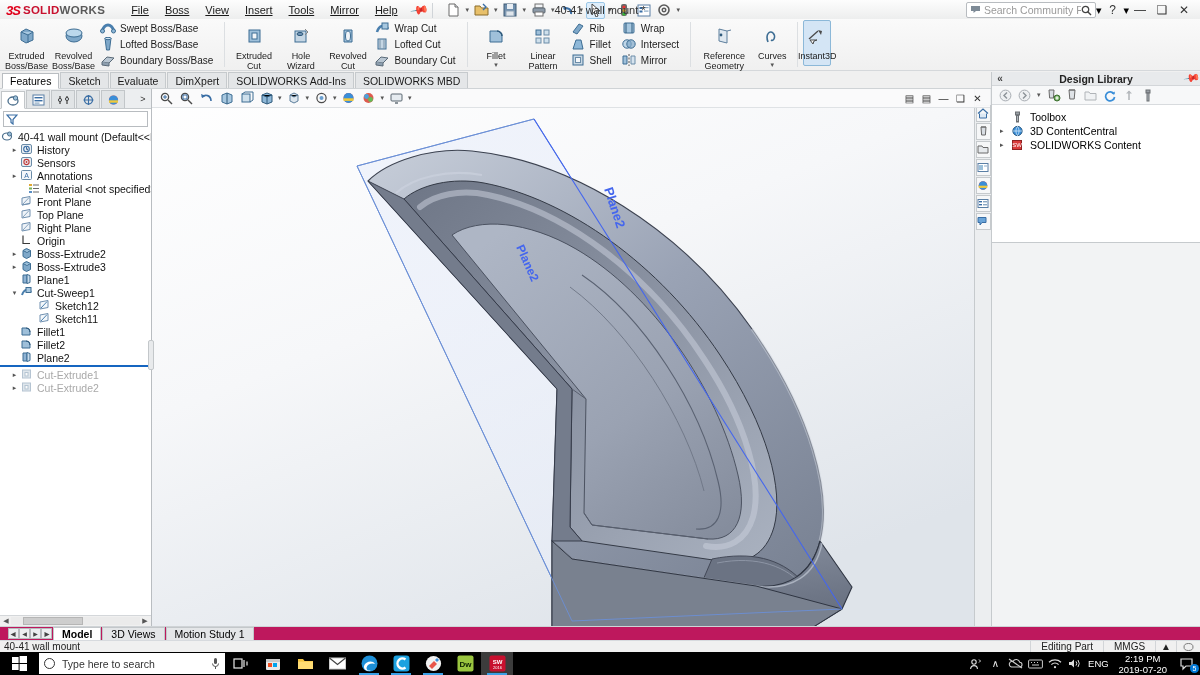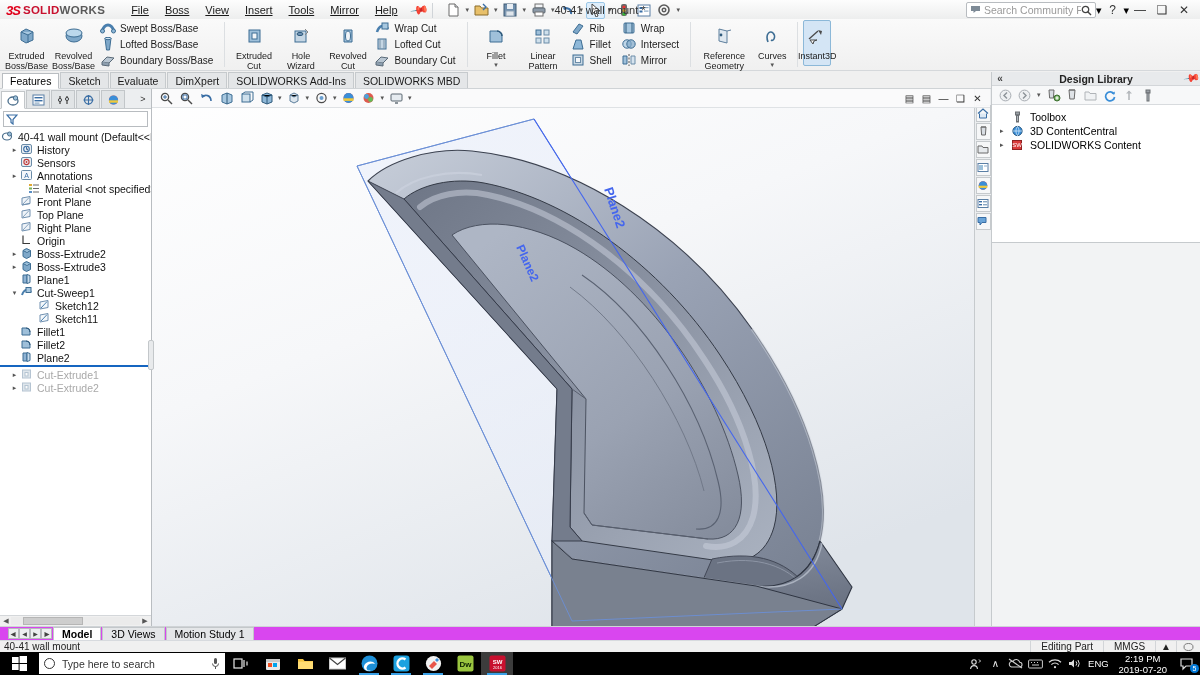--- a/index.html
+++ b/index.html
@@ -186,21 +186,21 @@
   .dlb { width:17px;height:16px;display:flex;align-items:center;justify-content:center;cursor:default;
     border:1px solid transparent;border-radius:2px;}
   .dlbody { background:#fff; height:138px; border-bottom:1px solid #c6cacd; padding-top:5px;}
   .dlrow { display:flex; align-items:center; height:14px; padding-left:8px; font-size:10.5px; cursor:default;}
   .dlrow .arw { width:11px; font-size:7px; color:#555;}
   .dlrow .ico { width:15px; height:13px; position:relative; margin-right:4px;}
 
   
   .btabs {
     position:absolute; left:0; top:626px; width:1200px; height:14px;
-    background:#d946ef; border-top:1px solid #cfd3d6; display:flex; align-items:center;
+    background:#be185d; border-top:1px solid #cfd3d6; display:flex; align-items:center;
   }
   .navbtns { display:flex; align-items:center; margin-left:8px; }
   .navb { width:11px; height:11px; border:1px solid #b6babd; background:#eceef0;
     display:flex;align-items:center;justify-content:center;font-size:6px;color:#444;cursor:default;}
   .btab { height:13px; padding:0 8px; font-size:10.5px; display:flex; align-items:center;
     border:1px solid #c3c7ca; border-bottom:none; background:#e4e6e8; margin-left:1px; cursor:default;}
   .btab.active{ background:#fff; font-weight:bold; }
   .statusbar {
     position:absolute; left:0; top:640px; width:1200px; height:12px;
     background:#f0f0f0; border-top:1px solid #d7dade;

